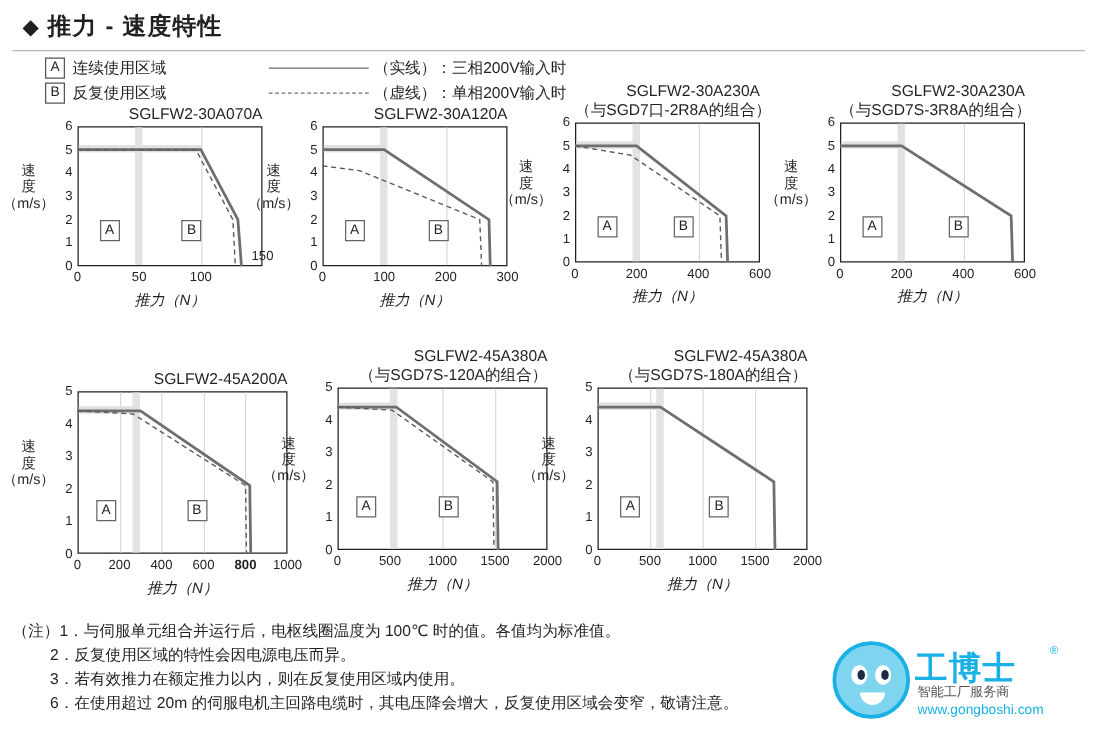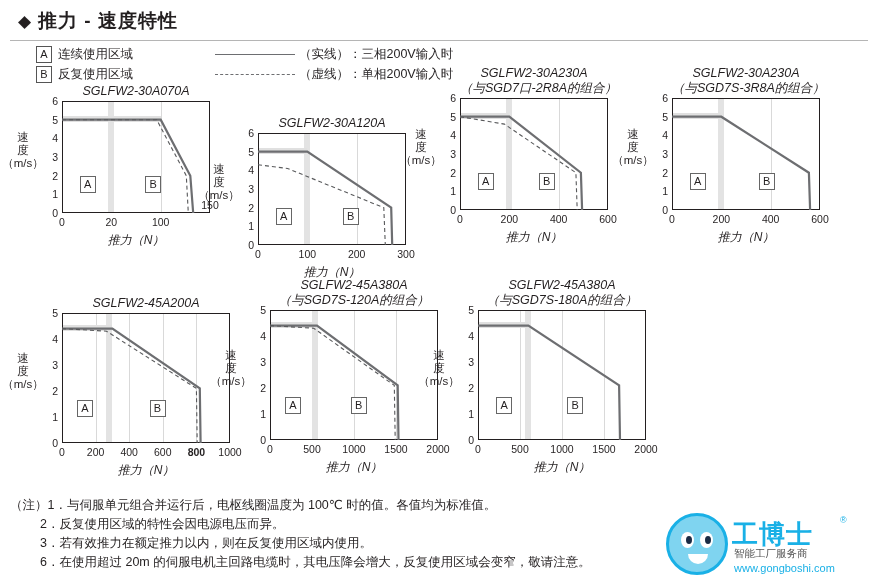--- a/index.html
+++ b/index.html
@@ -26,23 +26,22 @@
   }
   .legend-line-wrap{
     position:absolute;left:215px;top:44px;font-size:12.5px;
   }
   .ll-row{display:flex;align-items:center;height:20px;}
   .ll-solid{width:80px;height:0;border-top:1.6px solid #6d6e71;margin-right:4px;}
   .ll-dash{width:80px;height:0;border-top:1.3px dashed #6d6e71;margin-right:4px;}
   
   .chart{position:absolute;}
   .chart-title{
-    text-align:center;font-size:12.5px;line-height:15px;margin-bottom:2px;
+    text-align:right;font-size:12.5px;line-height:15px;margin-bottom:2px;
     white-space:nowrap;
-    font-style:italic;
   }
   .plot-area{position:relative;}
   .frame{
     position:absolute;border:1.3px solid #231f20;background:#fff;
     box-sizing:border-box;
   }
   .yaxis-label{
     position:absolute;font-size:11.5px;line-height:13px;text-align:center;
   }
   .xaxis-label{
@@ -142,32 +141,32 @@
         <div class="zonelabel" style="left: 17.6667px; top: 75.04px;">A</div>
         <div class="zonelabel" style="left: 83.28px; top: 75.04px;">B</div>
         <div class="tick-y" style="left: -18px; top: 106px;">0</div>
         <div class="tick-y" style="left: -18px; top: 87.3333px;">1</div>
         <div class="tick-y" style="left: -18px; top: 68.6667px;">2</div>
         <div class="tick-y" style="left: -18px; top: 50px;">3</div>
         <div class="tick-y" style="left: -18px; top: 31.3333px;">4</div>
         <div class="tick-y" style="left: -18px; top: 12.6667px;">5</div>
         <div class="tick-y" style="left: -18px; top: -6px;">6</div>
         <div class="tick-x" style="left: -17px; top: 115px;">0</div>
-        <div class="tick-x" style="left: 32.3333px; top: 115px;">20</div>
+        <div class="tick-x" style="left: 32.3333px; top: 115px;">50</div>
         <div class="tick-x" style="left: 81.6667px; top: 115px;">100</div>
         <div class="tick-x" style="left: 131px; top: 98px;">150</div>
         <div class="yaxis-label" style="left: -62px; top: 30px; width: 46px;">
           <div>速</div>
           <div>度</div>
           <div>（m/s）</div>
         </div>
         <div class="xaxis-label" style="left: 0px; top: 131px;">推力（N）</div>
       </div>
     </div>
-    <div class="chart" style="left: 258px; top: 84px; margin-top: 32px;">
+    <div class="chart" style="left: 258px; top: 84px;">
       <div class="chart-title" style="width: 148px;">
         <div>SGLFW2-30A120A</div>
       </div>
       <div class="plot-area" style="width: 148px; height: 152px;">
         <div class="frame" style="left: 0px; top: 0px; width: 148px; height: 112px;"></div>
         <div class="gridv" style="left: 49.3333px; top: 1px; height: 110px;"></div>
         <div class="gridv" style="left: 98.6667px; top: 1px; height: 110px;"></div>
         <div class="zoneband" style="left: 46.3333px; top: 1px; width: 6px; height: 110px;"></div>
         <div class="topband" style="left: 1px; top: 14.6667px; width: 48.3333px;"></div>
         <svg class="curve" width="148" height="112">

